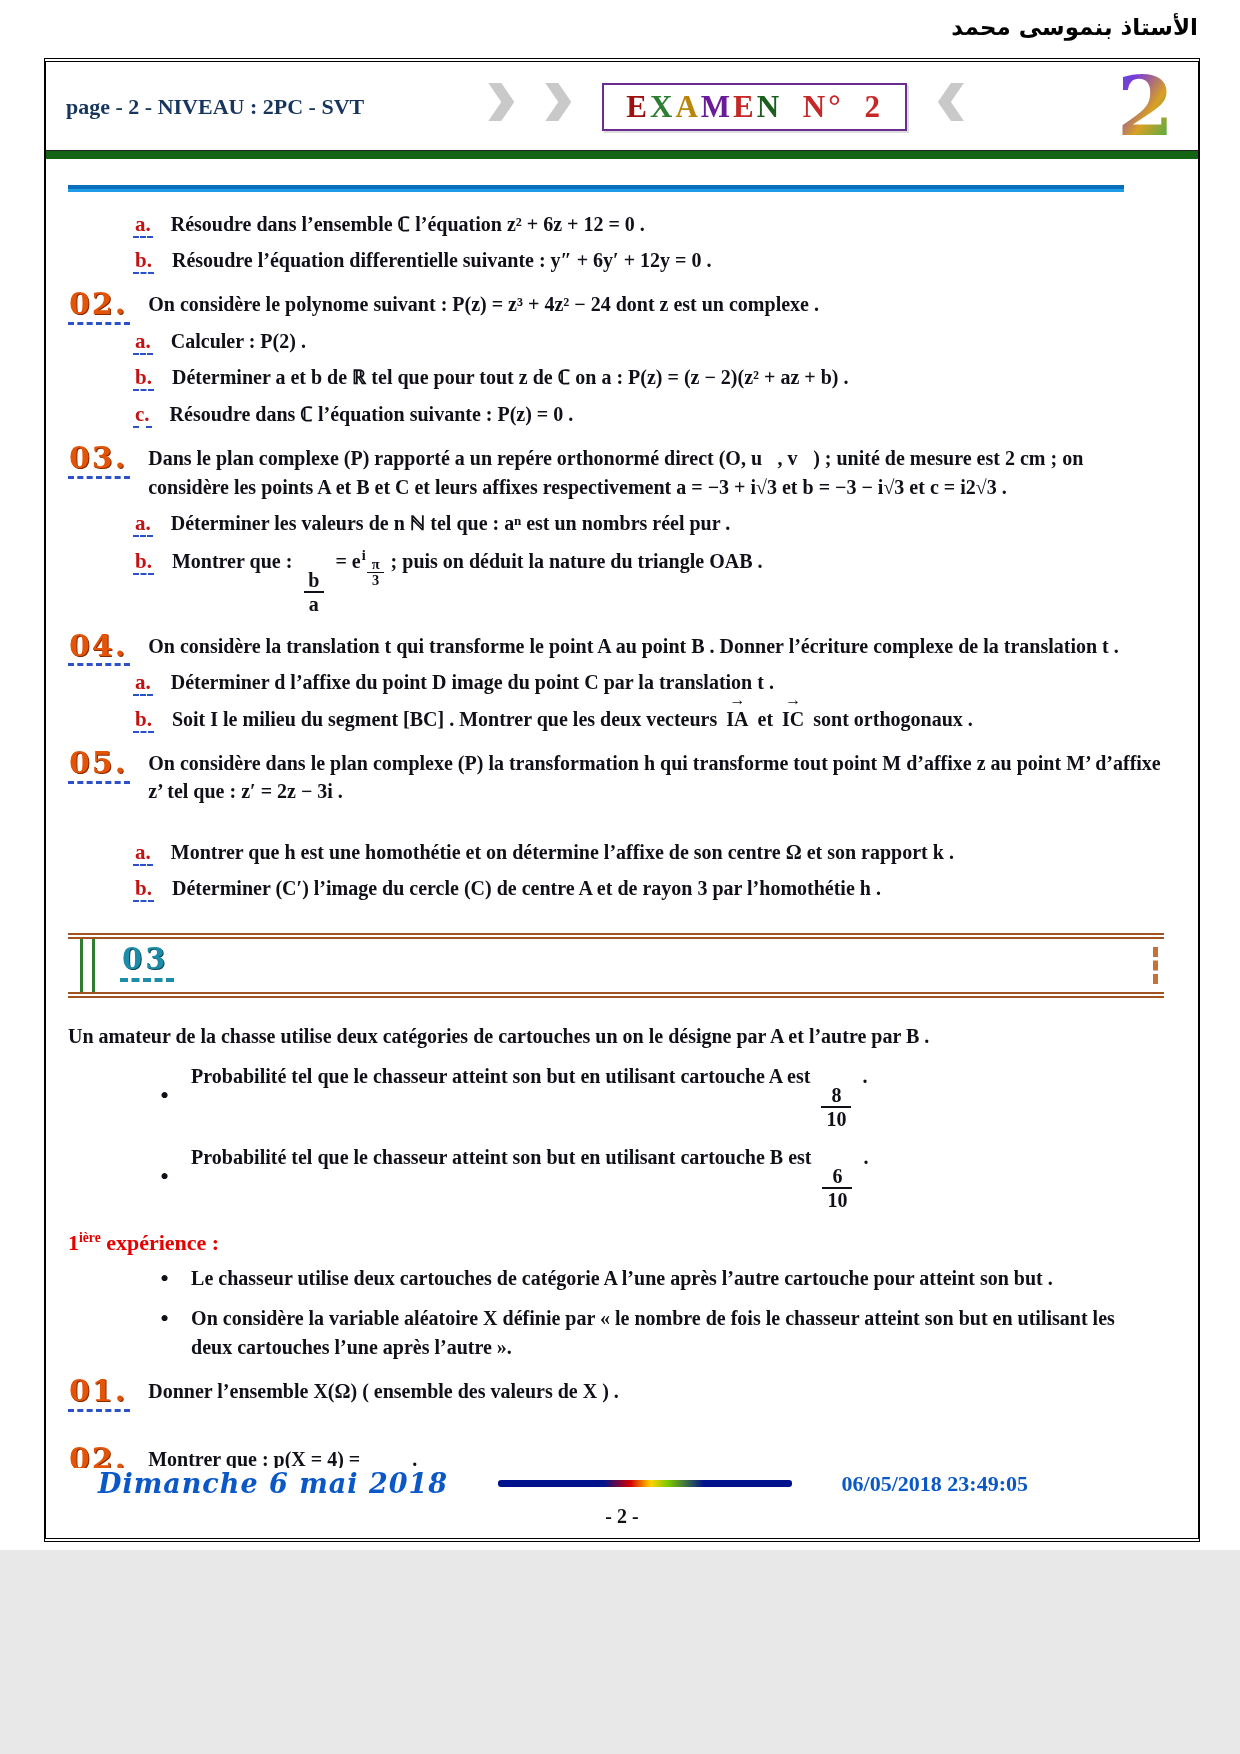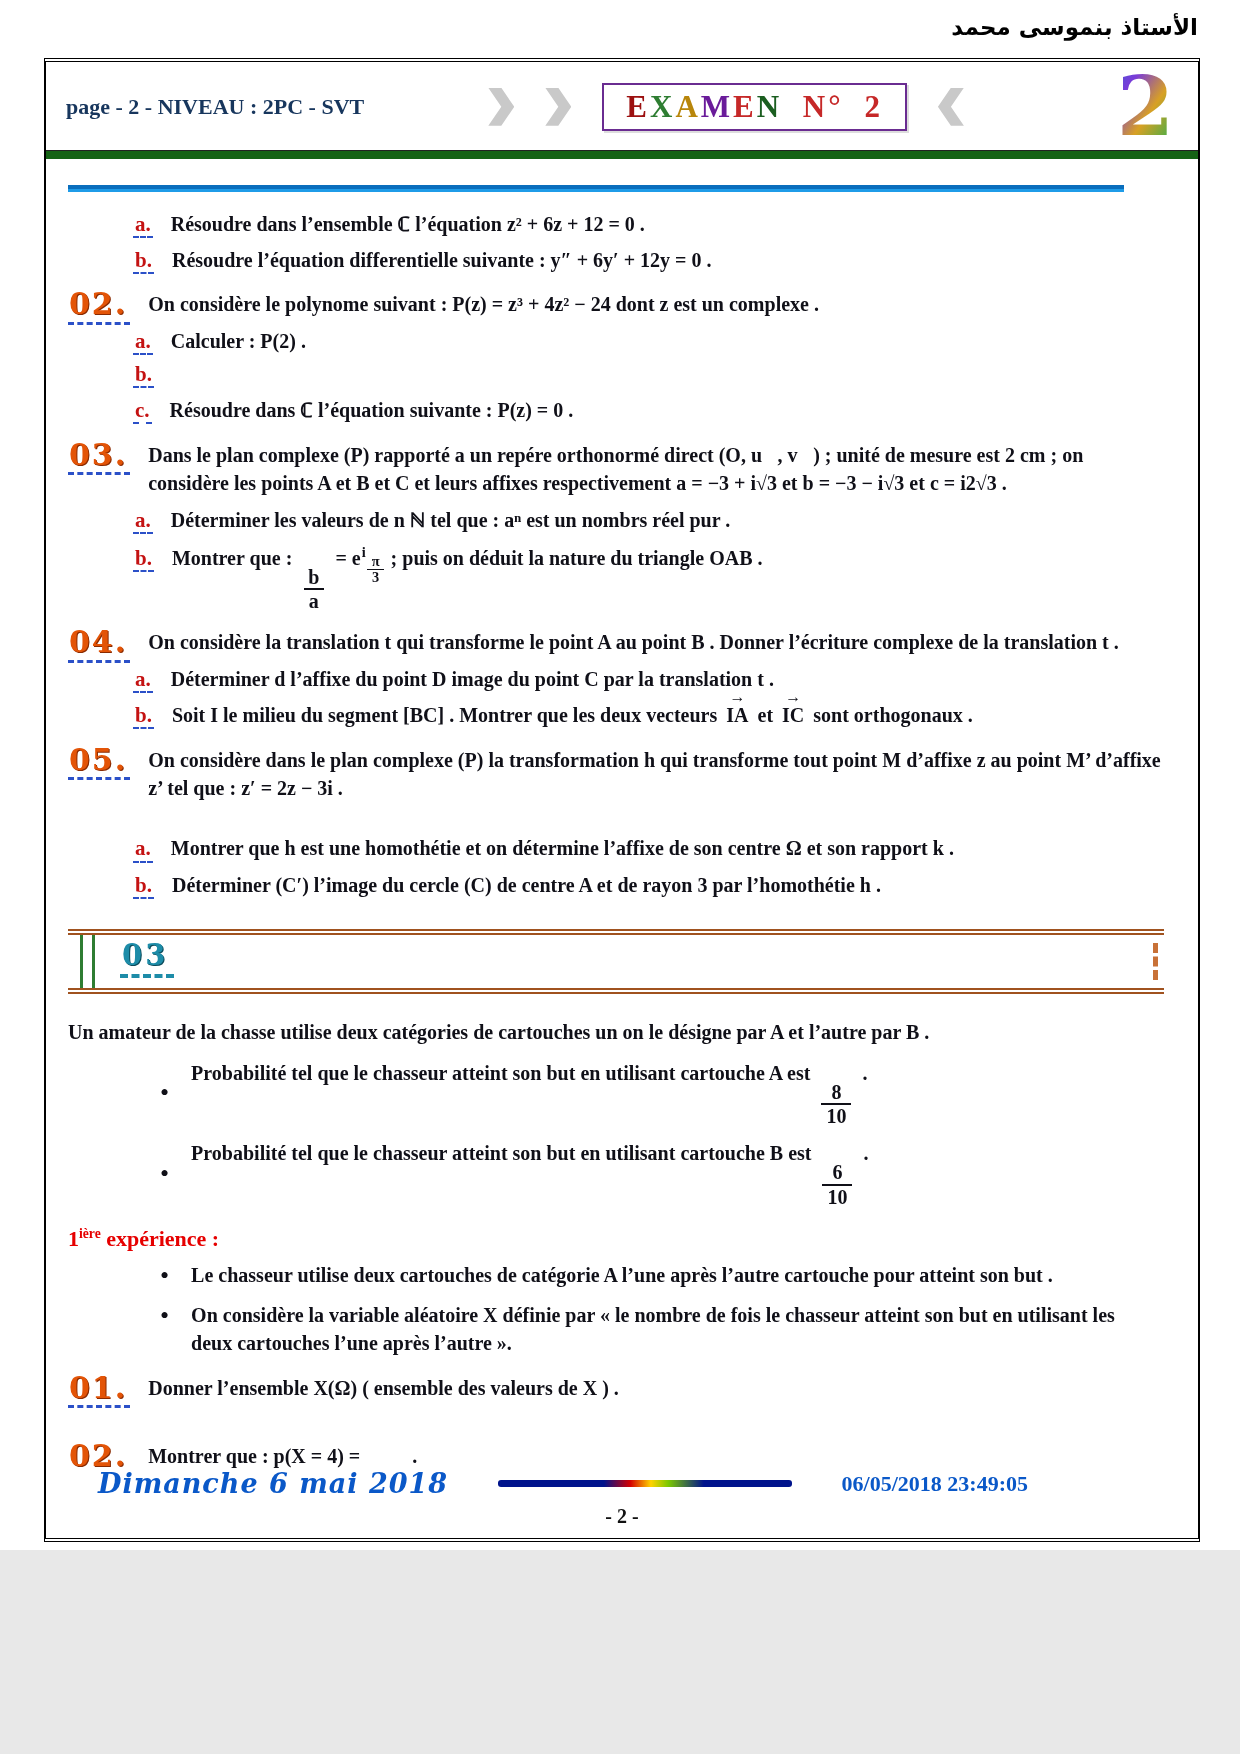--- a/index.html
+++ b/index.html
@@ -14,21 +14,21 @@
   }
   .frame {
     position:absolute; top:58px; left:44px; right:40px; bottom:8px;
     border-top:4px double #000; border-bottom:4px double #000;
     border-left:2px solid #000; border-right:2px solid #000;
     display:flex; flex-direction:column; background:#fff;
   }
   
   .header-row { display:flex; align-items:center; padding:10px 14px 8px 20px; }
   .page-info { font-weight:bold; font-size:22px; color:#17365d; white-space:nowrap; }
-  .banner-wrap { flex:1; display:flex; align-items:center; justify-content:center; gap:31px; }
+  .banner-wrap { flex:1; display:flex; justify-content:center; gap:31px; }
   .chev { display:inline-block; width:26px; height:38px; background:#c9c9c9; }
   .chev-r { clip-path:polygon(0 0, 50% 0, 100% 50%, 50% 100%, 0 100%, 50% 50%); }
   .chev-l { clip-path:polygon(100% 0, 50% 0, 0 50%, 50% 100%, 100% 100%, 50% 50%); }
   .banner {
     border:2px solid #6a2c91; padding:4px 22px; background:#fff;
     font-size:31px; font-weight:bold; letter-spacing:3px; line-height:1.15;
     box-shadow:2px 2px 0 #ddd;
   }
   .corner-num {
     font-size:82px; font-weight:bold; line-height:0.85; padding-right:10px; width:96px; text-align:right;
@@ -140,20 +140,21 @@
       <div class="mainitem row">
         <span class="qnum">02.</span>
         <span class="qtext">On considère le polynome suivant :  P(z) = z³ + 4z² − 24  dont z est un complexe .</span>
       </div>
       <div class="subitem row">
         <span class="sublabel">a.</span>
         <span class="qtext">Calculer :  P(2) .</span>
       </div>
       <div class="subitem row">
         <span class="sublabel">b.</span>
+        <span class="qtext">Déterminer a et b de  ℝ  tel que pour tout z de  ℂ  on a :  P(z) = (z − 2)(z² + az + b) .</span>
       </div>
       <div class="subitem row">
         <span class="sublabel">c.</span>
         <span class="qtext">Résoudre dans  ℂ  l’équation suivante :  P(z) = 0 .</span>
       </div>
 
       <div class="mainitem row">
         <span class="qnum">03.</span>
         <span class="qtext">Dans le plan complexe (P) rapporté a un repére orthonormé direct (O, u⃗, v⃗) ; unité de mesure est 2 cm ; on considère les points A et B et C et leurs affixes respectivement  a = −3 + i√3  et  b = −3 − i√3  et  c = i2√3 .</span>
       </div>

